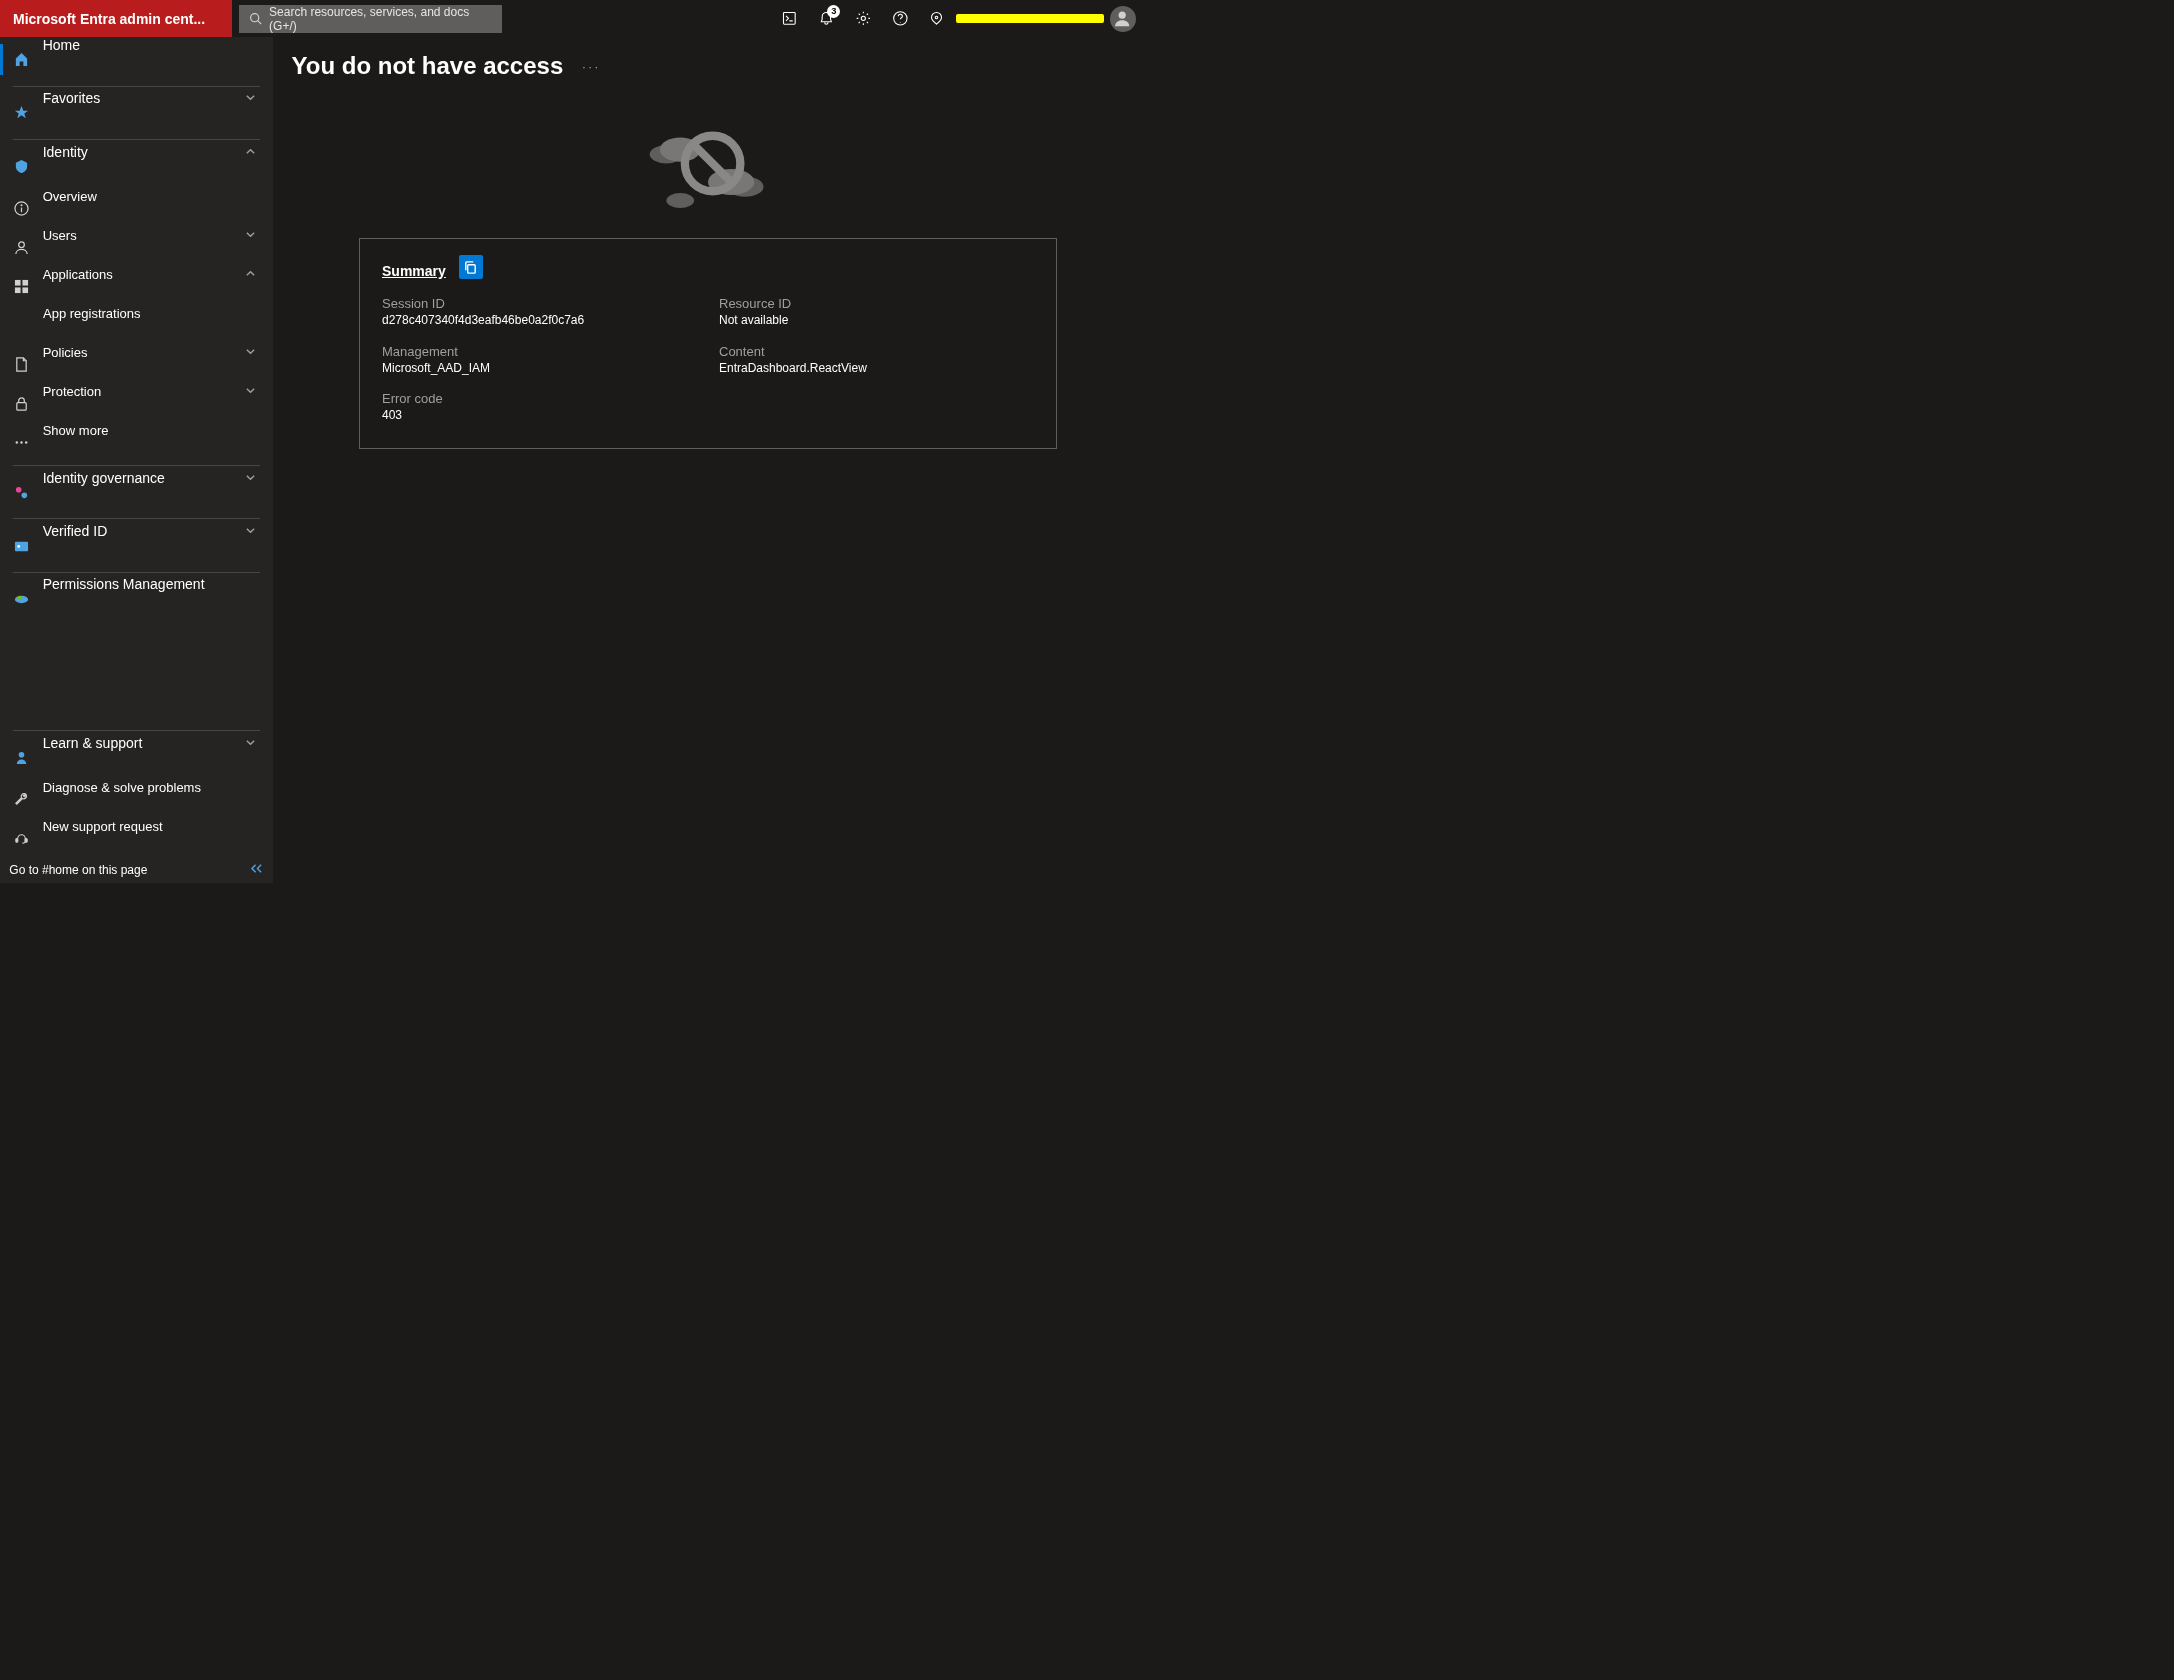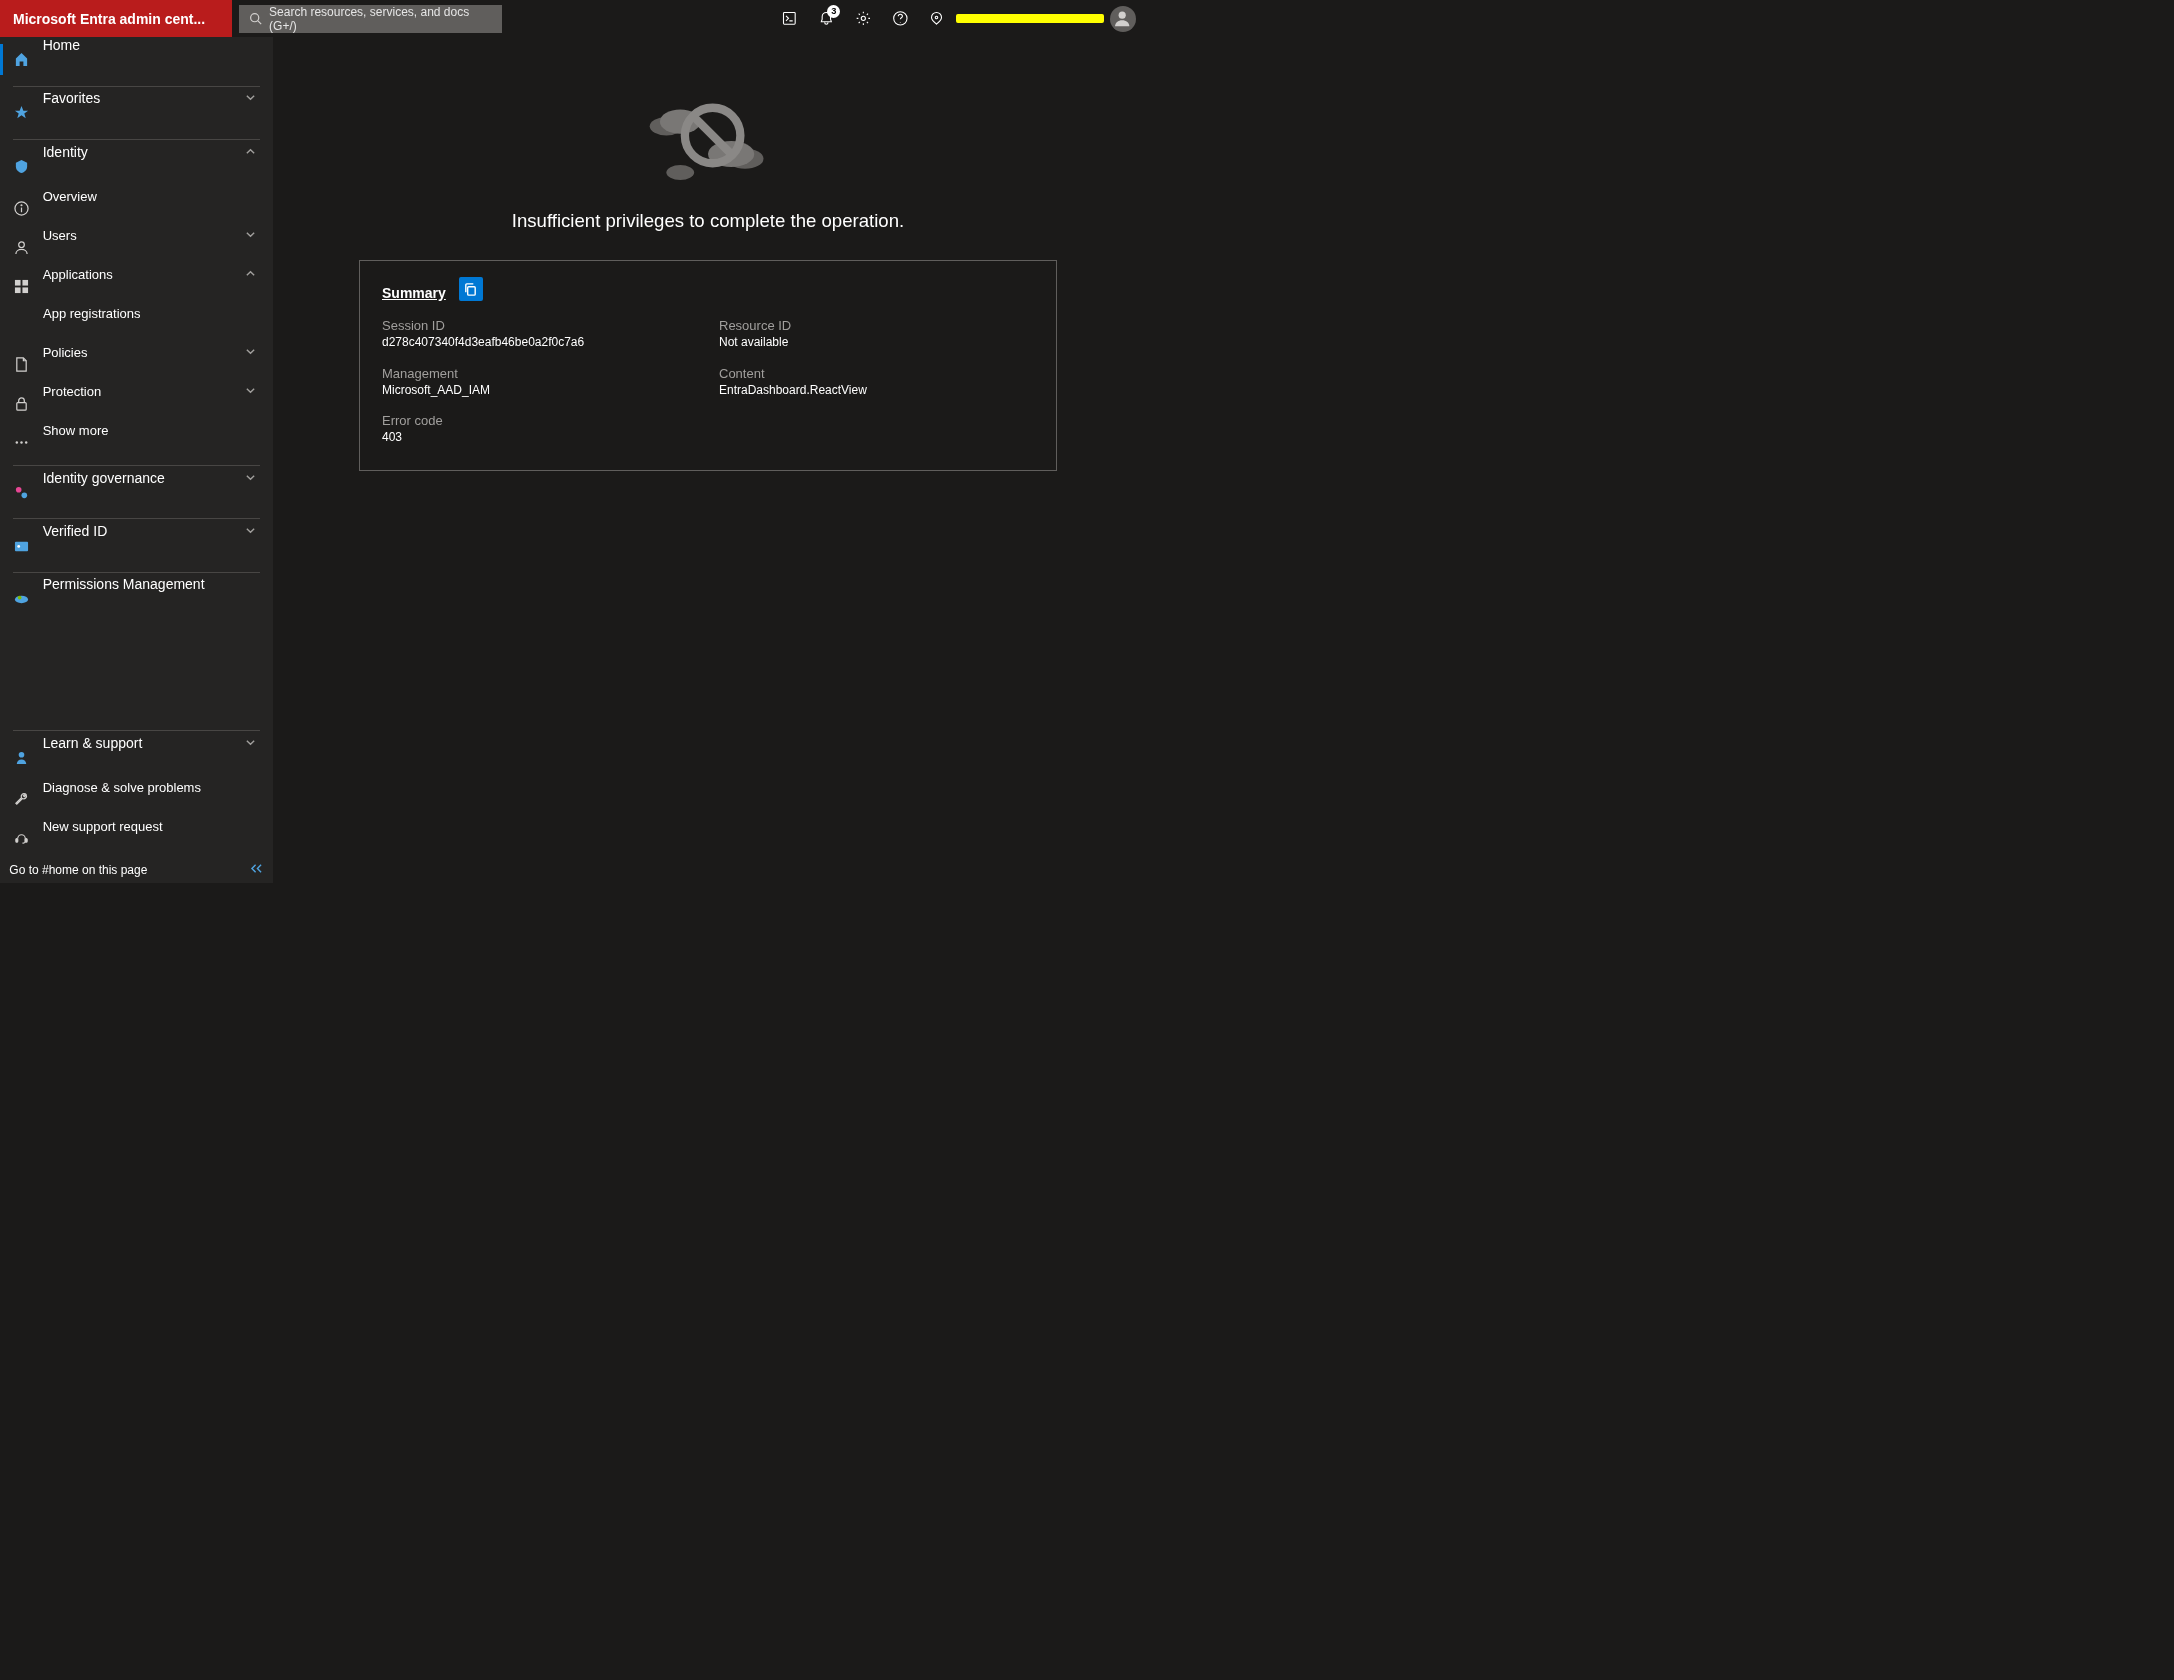--- a/index.html
+++ b/index.html
@@ -519,34 +519,37 @@
       <span>Go to #home on this page</span>
       <span>
         <svg width="15" height="11" viewBox="0 0 16 12" fill="none" stroke="#4fa3e0" stroke-width="1.5">
             <path d="M7 2L3 6l4 4M13 2L9 6l4 4"></path>
           </svg>
       </span>
     </div>
   </div>
 
   <div class="content">
+    <div class="page-header">
+      <h1 class="page-title">You do not have access</h1>
+      <span class="dots">···</span>
+    </div>
 
     <div class="error-illustration">
       <svg width="130" height="111" viewBox="0 0 140 120">
         <ellipse cx="25" cy="50" rx="18" ry="10" fill="#605e5c"></ellipse>
         <ellipse cx="40" cy="45" rx="22" ry="13" fill="#797775"></ellipse>
         <ellipse cx="110" cy="85" rx="20" ry="11" fill="#605e5c"></ellipse>
         <ellipse cx="95" cy="80" rx="25" ry="14" fill="#797775"></ellipse>
         <ellipse cx="40" cy="100" rx="15" ry="8" fill="#605e5c"></ellipse>
         <circle cx="75" cy="60" r="30" fill="none" stroke="#8a8886" stroke-width="9"></circle>
         <line x1="54" y1="39" x2="96" y2="81" stroke="#8a8886" stroke-width="9"></line>
       </svg>
     </div>
 
-    <div class="error-message">Insufficient privileges to complete the operation.</div>
 
     <div class="summary-box">
       <div class="summary-header">
         <span class="summary-title">Summary</span>
         <div class="copy-btn">
           <svg width="15" height="15" viewBox="0 0 16 16" fill="none" stroke="#ffffff" stroke-width="1.5">
               <rect x="5" y="5" width="8" height="9" rx="1"></rect>
               <path d="M3 11V3a1 1 0 011-1h7"></path>
             </svg>
         </div>

